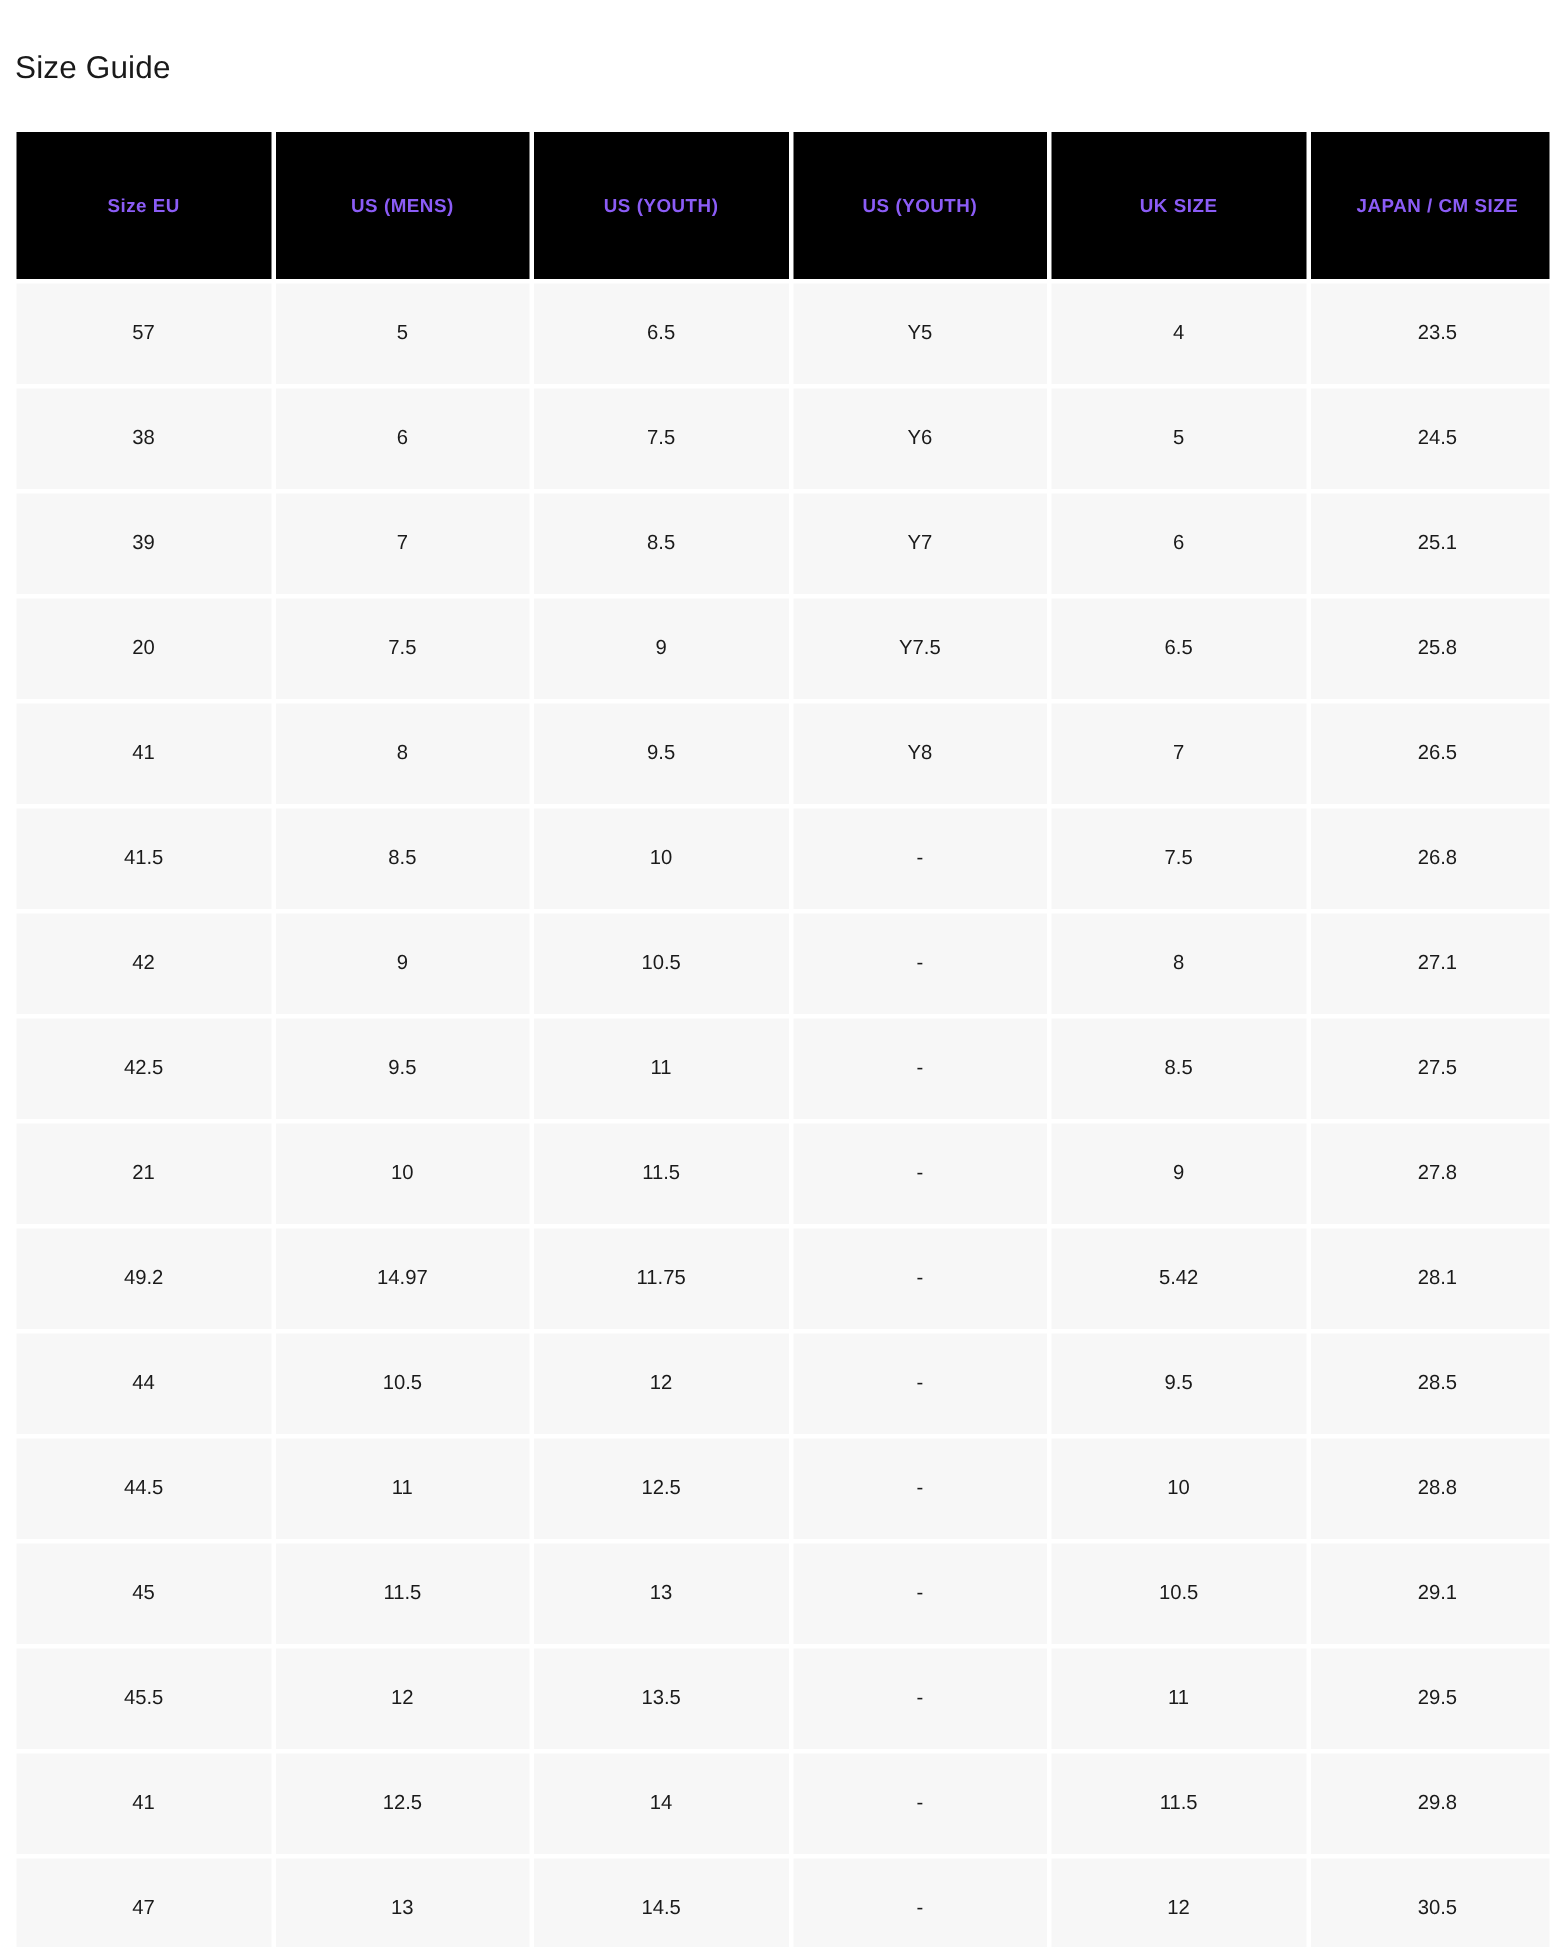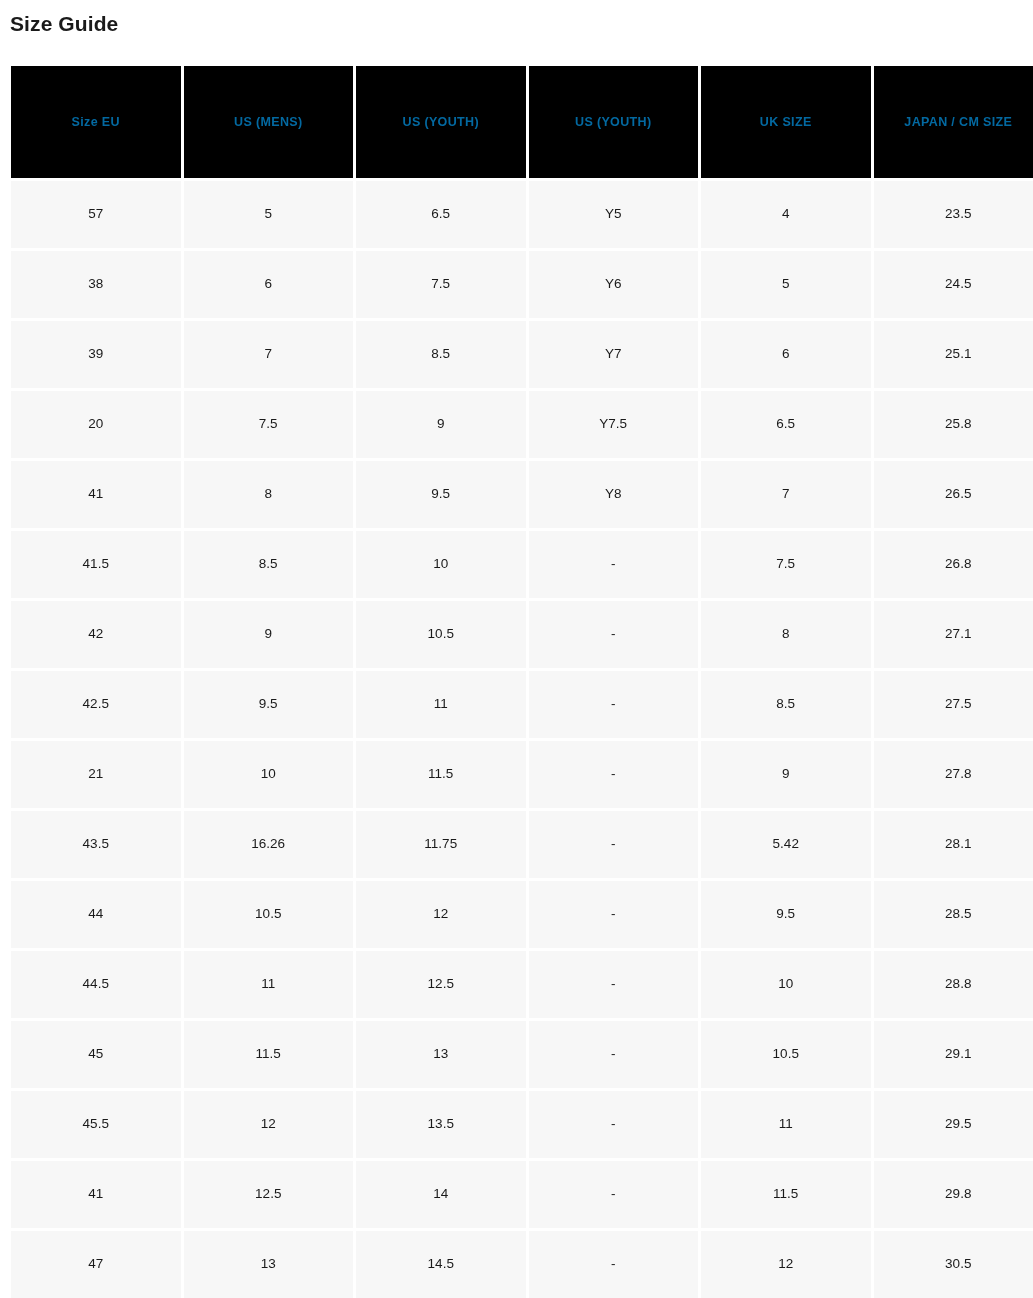--- a/index.html
+++ b/index.html
@@ -14,48 +14,48 @@
     color: #111111;
     overflow: hidden;
   }
   .page {
     width: 1033px;
     box-sizing: border-box;
     padding: 0;
   }
   .page-title {
     font-size: 21px;
-    font-weight: 700;
+    font-weight: 400;
     color: #1a1a1a;
     letter-spacing: 0.1px;
     margin: 0;
-    padding: 10px 0 0 10px;
+    padding: 32px 0 0 10px;
     line-height: 1.3;
   }
   .size-table-wrap {
     margin-top: 26px;
     padding: 0 8px;
     box-sizing: border-box;
   }
   table.size-table {
     width: 1017px;
     border-collapse: separate;
     border-spacing: 3px 3px;
     margin: 0;
     table-layout: fixed;
   }
   table.size-table th {
     background: #000000;
-    color: #0369a1;
+    color: #8b5cf6;
     font-size: 12.5px;
     font-weight: 700;
     letter-spacing: 0.35px;
     text-align: center;
     vertical-align: middle;
-    height: 112px;
+    height: 98px;
     padding: 4px 6px;
     box-sizing: border-box;
     line-height: 1.35;
   }
   table.size-table td {
     background: #f7f7f7;
     color: #1a1a1a;
     font-size: 13.5px;
     font-weight: 400;
     text-align: center;
@@ -161,22 +161,22 @@
           </tr>
           <tr>
             <td>21</td>
             <td>10</td>
             <td>11.5</td>
             <td>-</td>
             <td>9</td>
             <td>27.8</td>
           </tr>
           <tr>
-            <td>43.5</td>
-            <td>16.26</td>
+            <td>49.2</td>
+            <td>14.97</td>
             <td>11.75</td>
             <td>-</td>
             <td>5.42</td>
             <td>28.1</td>
           </tr>
           <tr>
             <td>44</td>
             <td>10.5</td>
             <td>12</td>
             <td>-</td>

